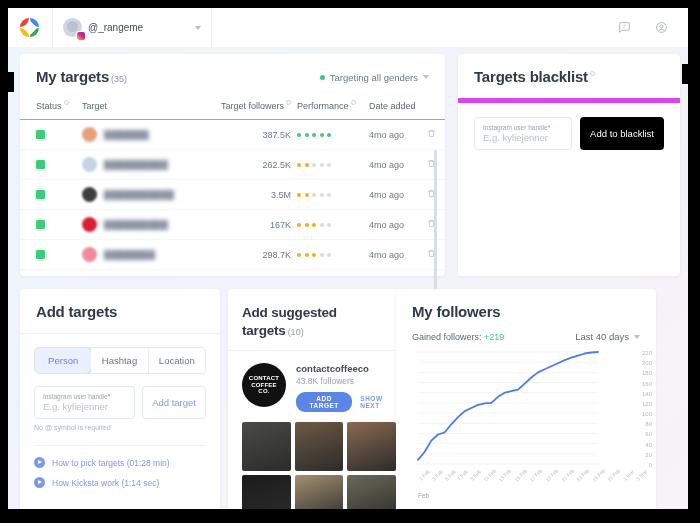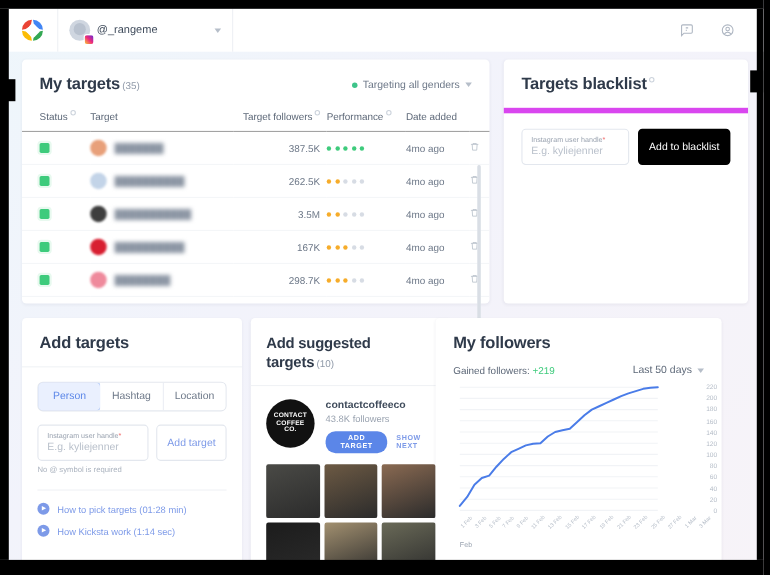--- a/index.html
+++ b/index.html
@@ -452,21 +452,21 @@
   <div class="card card-followers">
     <div class="fl-head">
       <span class="card-title">My followers</span>
     </div>
     <div class="fl-sub">
       <div class="gain">
         <span>Gained followers:</span>
         <b>+219</b>
       </div>
       <div class="range">
-        <span>Last 50 days</span>
+        <span>Last 40 days</span>
         <span class="chev"></span>
       </div>
     </div>
     <div class="chart-wrap">
       <svg id="chart-svg" width="226" height="124" viewBox="0 0 226 124">
           <g>
             <line x1="12" y1="4" x2="192" y2="4" stroke="#f1f3f6" stroke-width="1"></line>
             <line x1="12" y1="14.181818181818187" x2="192" y2="14.181818181818187" stroke="#f1f3f6" stroke-width="1"></line>
             <line x1="12" y1="24.36363636363636" x2="192" y2="24.36363636363636" stroke="#f1f3f6" stroke-width="1"></line>
             <line x1="12" y1="34.54545454545455" x2="192" y2="34.54545454545455" stroke="#f1f3f6" stroke-width="1"></line>

